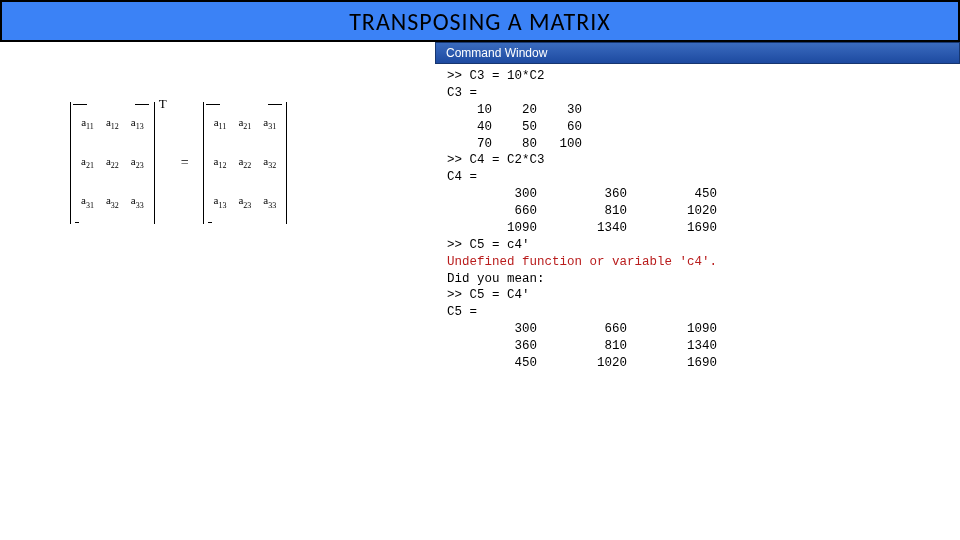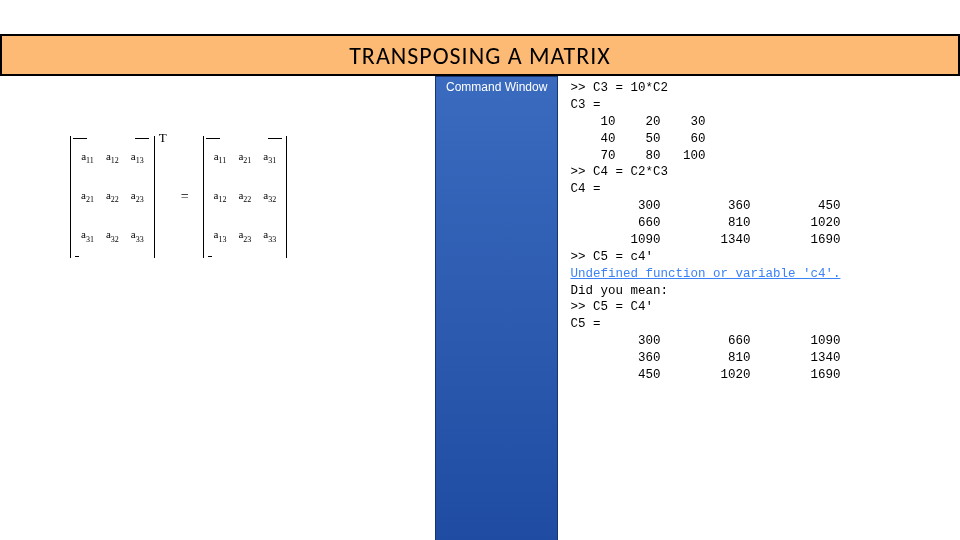--- a/index.html
+++ b/index.html
@@ -1,30 +1,29 @@
 <!DOCTYPE html>
 <html><head>
 <meta charset="utf-8">
 <style>
   * { box-sizing: border-box; margin: 0; padding: 0; }
   html, body { width: 960px; height: 540px; overflow: hidden; font-family: Arial, sans-serif; background: #fff; }
 
   .title-bar {
     width: 100%;
     height: 42px;
-    background: #fdba74;
+    background: #3b82f6;
     border: 2px solid #000;
     display: flex;
     align-items: center;
     justify-content: center;
     font-size: 24px;
     font-family: "Calibri", Arial, sans-serif;
     letter-spacing: 1px;
     color: #000;
-    margin-top: 34px;
   }
 
   .content {
     display: flex;
     width: 100%;
     height: calc(540px - 42px);
   }
 
   .left-pane {
     width: 435px;
@@ -89,20 +88,21 @@
     font-family: "Calibri", Arial, sans-serif;
     font-size: 22px;
     font-weight: 600;
     line-height: 1.35;
     color: #000;
   }
 
   .right-pane {
     flex: 1;
     display: flex;
+    flex-direction: column;
   }
 
   .cmd-title {
     background: #1f4e9c;
     background: linear-gradient(#3a6bbf, #1d4aa0);
     color: #fff;
     font-family: Arial, sans-serif;
     font-size: 12px;
     padding: 3px 10px;
     border: 1px solid #17366f;
@@ -112,21 +112,21 @@
     background: #fff;
     flex: 1;
     font-family: "Courier New", monospace;
     font-size: 12.5px;
     color: #000;
     padding: 4px 24px 8px 12px;
     line-height: 1.35;
     overflow: hidden;
     white-space: pre;
   }
-  .cmd-body .err { color: #3b82f6; text-decoration: underline; }
+  .cmd-body .err { color: #b91c1c; }
   .cmd-body .row { display: block; }
 </style>
 </head>
 <body>
 
 <div class="title-bar">TRANSPOSING A MATRIX</div>
 
 <div class="content">
 
   <div class="left-pane">

